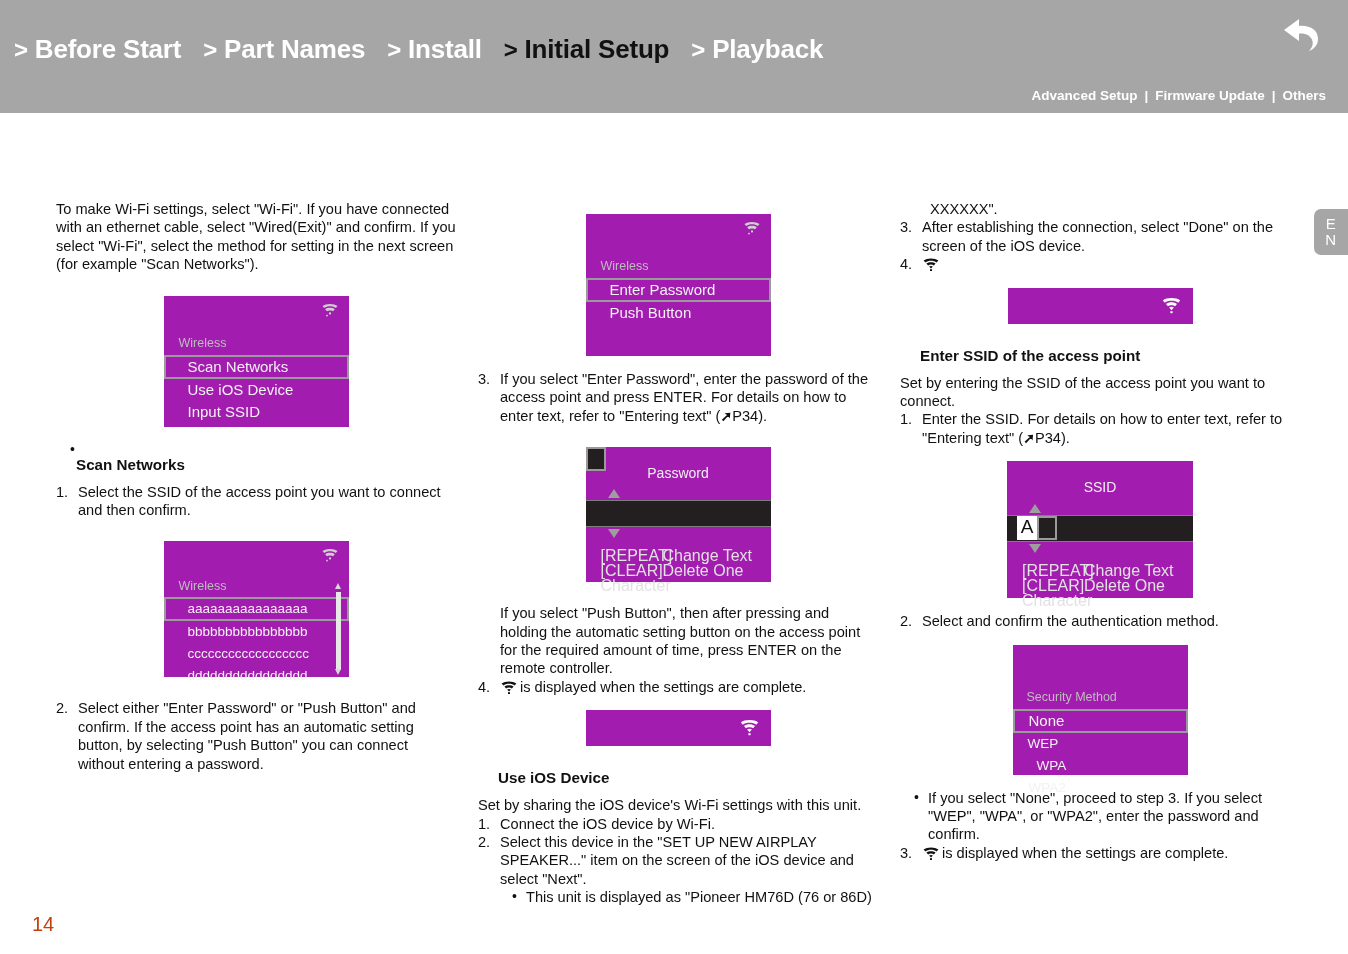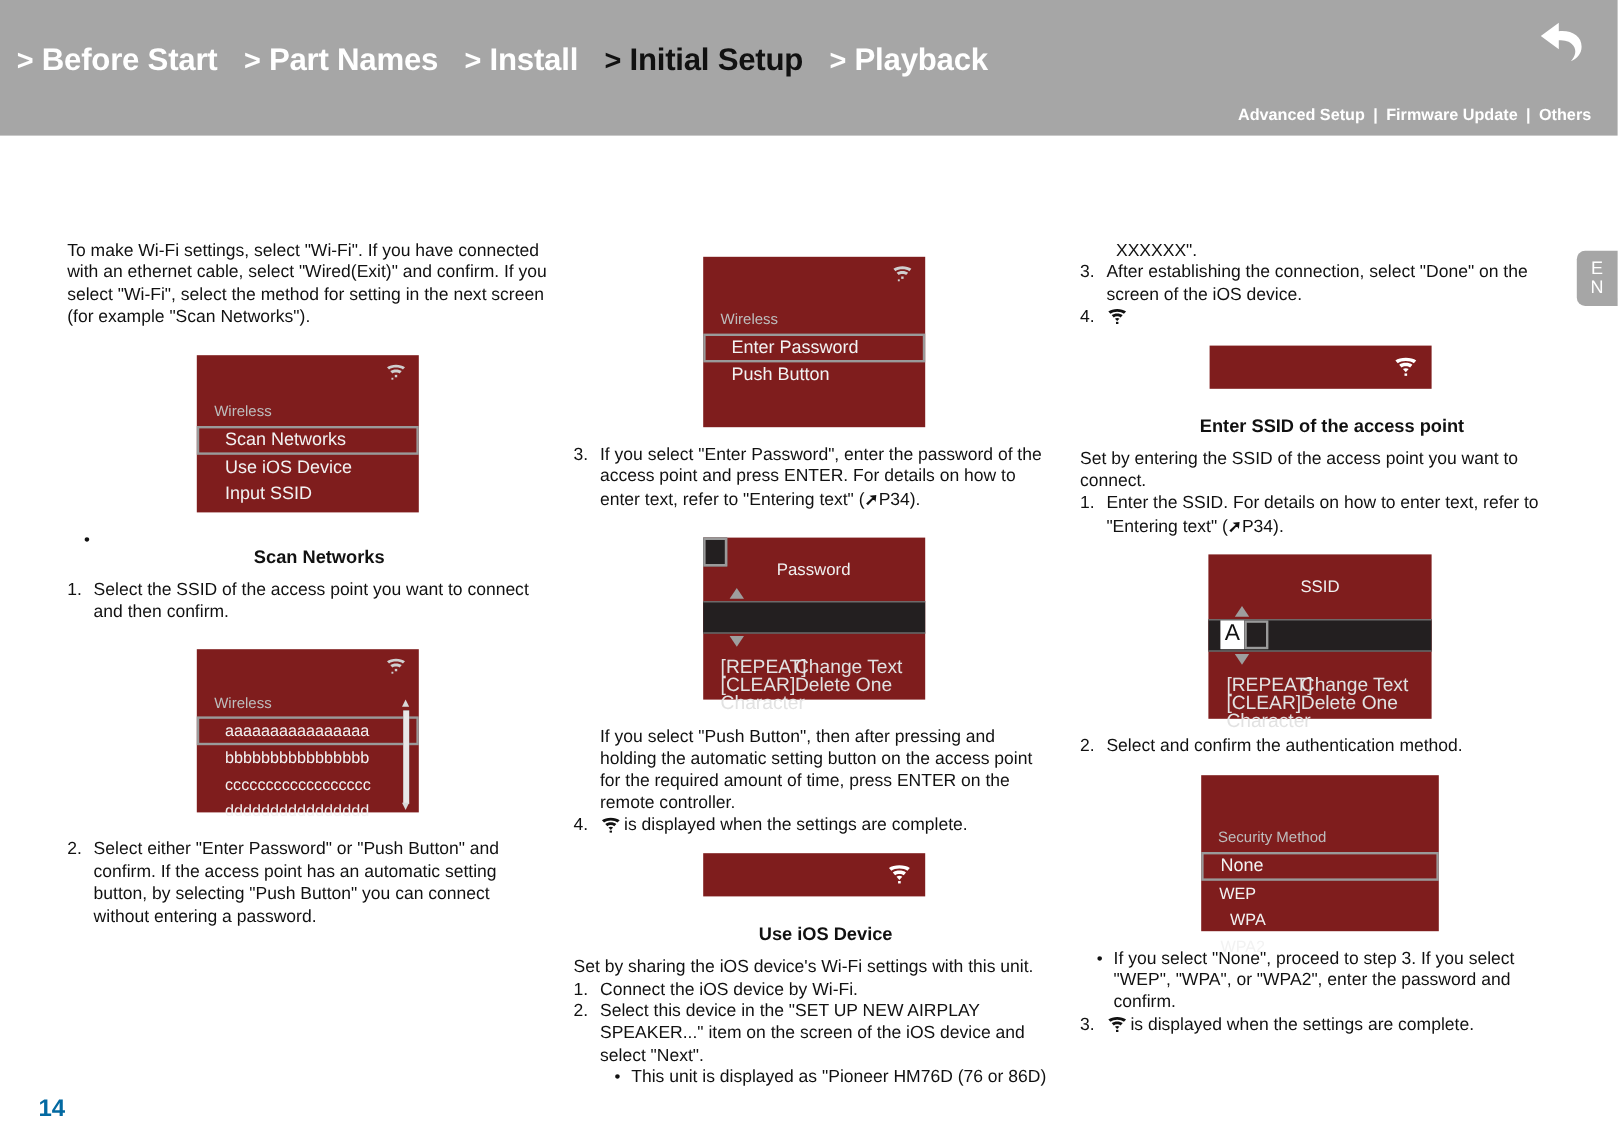--- a/index.html
+++ b/index.html
@@ -60,42 +60,42 @@
     font-size: 15px; font-weight: normal;
     display: flex; flex-direction: column;
     align-items: center; justify-content: center;
     line-height: 1.05;
     letter-spacing: 0.5px;
   }
 
   
   #page-number {
     position: absolute; left: 32px; top: 913px;
-    font-size: 20px; font-weight: bold; color: #0369a1;
+    font-size: 20px; font-weight: normal; color: #c2410c;
   }
 
   .col { position: absolute; top: 200px; }
   #col-left   { left: 56px;  width: 400px; }
   #col-mid    { left: 478px; width: 400px; }
   #col-right  { left: 900px; width: 400px; }
 
   p.para {
     margin: 0 0 0 0;
     font-size: 14.6px;
     line-height: 18.4px;
     color: #111;
   }
   .gap-s { height: 8px; }
   .gap-m { height: 14px; }
   .gap-l { height: 22px; }
 
   h3.subhead {
     margin: 0; padding-left: 20px;
     font-size: 15.2px; font-weight: bold;
-    line-height: 20px; color: #111; text-align: center;
+    line-height: 20px; color: #111;
   }
 
   ol.steps { margin: 0; padding: 0; list-style: none; }
   ol.steps > li {
     position: relative;
     padding-left: 22px;
     font-size: 14.6px; line-height: 18.4px;
     color: #111;
   }
   ol.steps > li .num {
@@ -122,21 +122,21 @@
   .wifi-inline {
     display: inline-block;
     width: 16px; height: 13px;
     position: relative; top: 2px;
     margin: 0 3px 0 1px;
   }
 
   
   .screen {
     position: relative;
-    background: #7f1d1d;
+    background: #a21caf;
     margin: 0 auto;
   }
   .screen .corner-wifi {
     position: absolute; right: 10px; top: 6px;
     width: 18px; height: 16px;
   }
   .screen .scr-title {
     position: absolute;
     font-size: 12.5px; color: #bdbdbd;
   }
@@ -539,21 +539,21 @@
 
   <ol class="steps">
     <li>
       <span class="num">2.</span>
       <span>Select and confirm the authentication method.</span>
     </li>
   </ol>
 
   <div class="gap-m"></div>
 
-  <div class="screen" style="width:198px;height:130px;">
+  <div class="screen" style="width:175px;height:130px;">
     <span class="scr-title" style="left:14px;top:45px;">Security Method</span>
     <div class="menu-list" style="top:64px;">
       <div class="menu-item selected" style="padding-left:14px;">
         <span>None</span>
       </div>
       <div class="menu-item" style="padding-left:15px;font-size:13.5px;">
         <span>WEP</span>
       </div>
       <div class="menu-item" style="font-size:13.5px;">
         <span>WPA</span>

